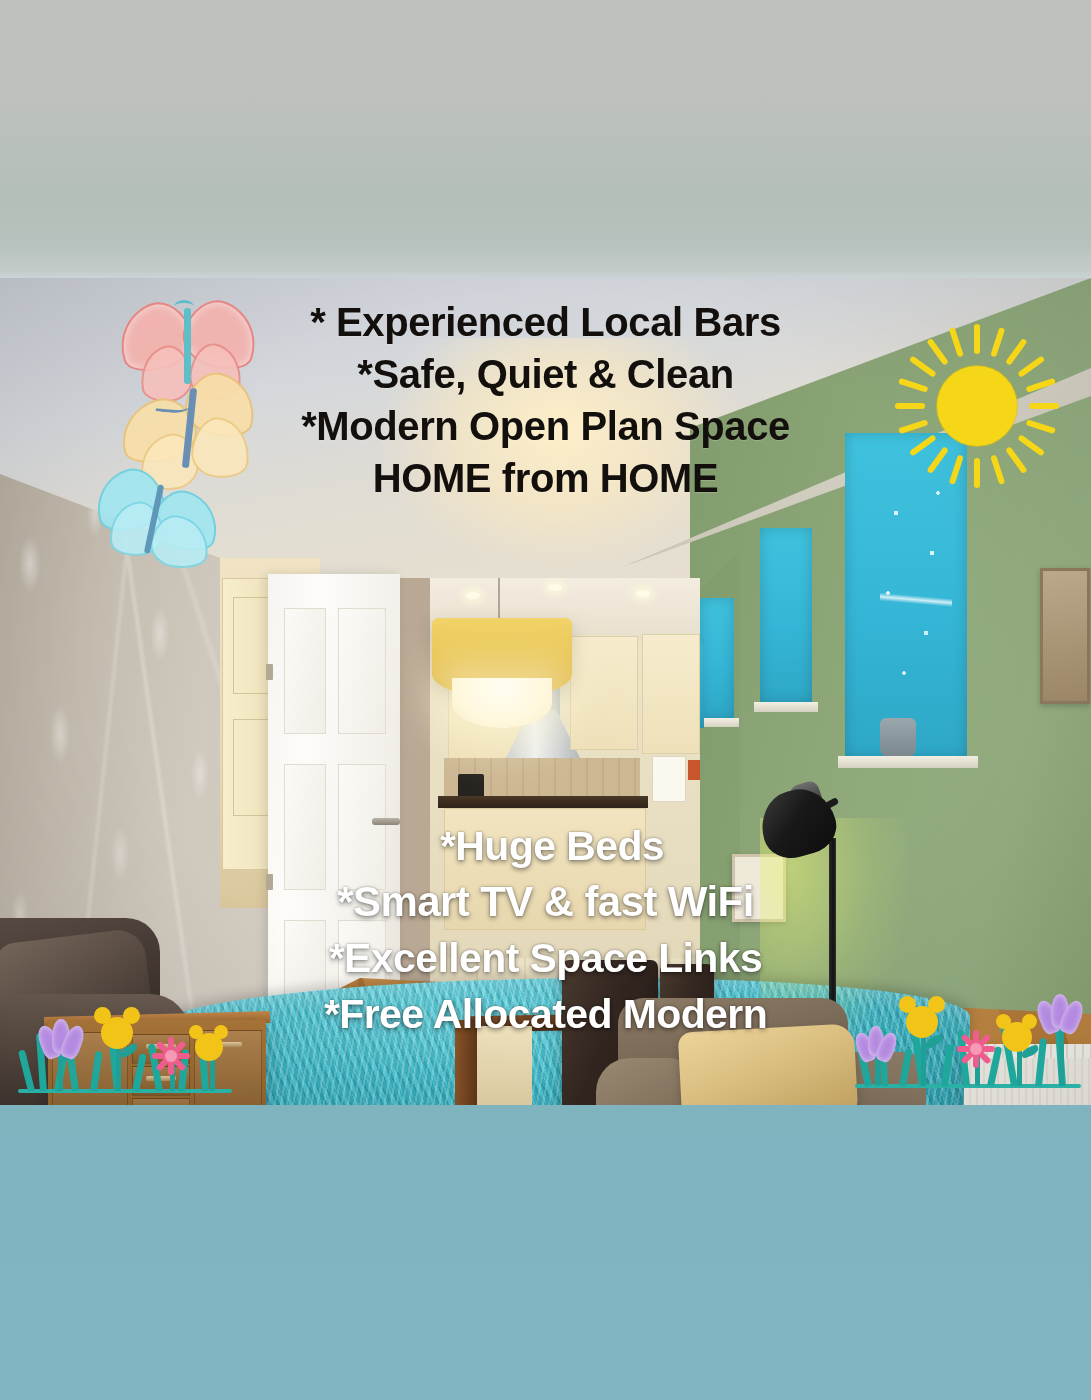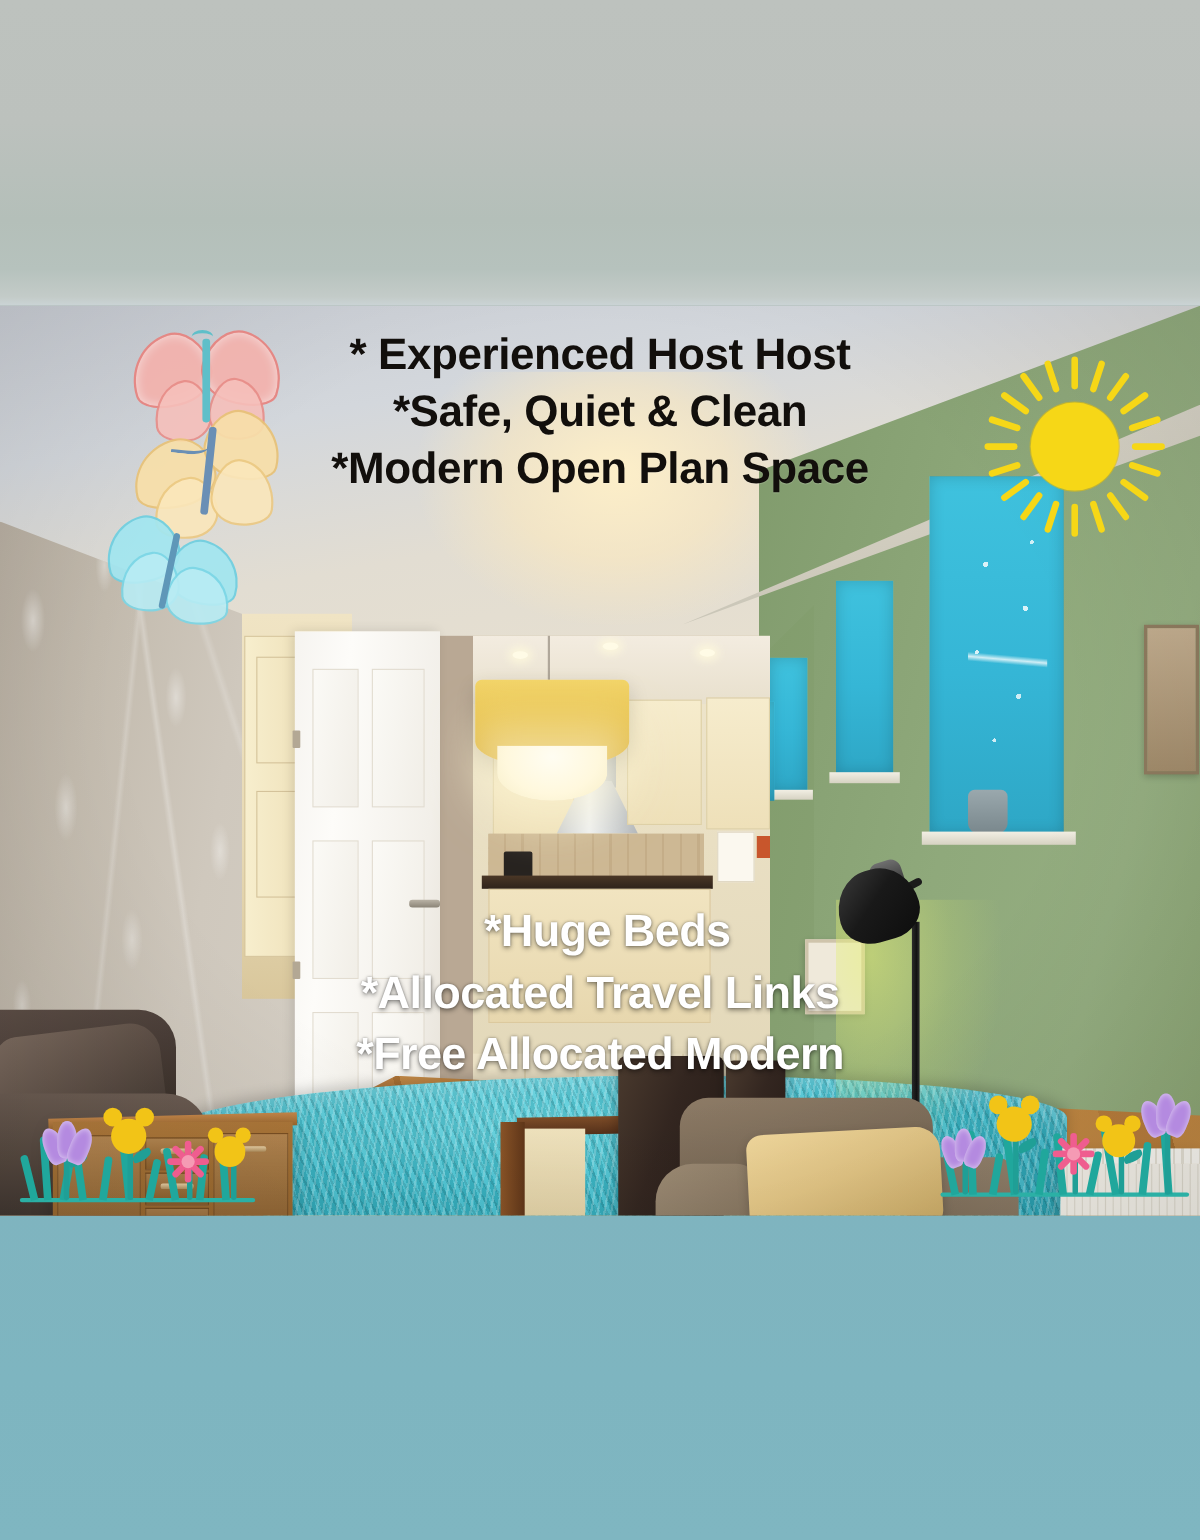--- a/index.html
+++ b/index.html
@@ -676,24 +676,26 @@
 
     <div class="stem" style="left:214px;height:58px;"></div>
     <div class="tulip" style="left:192px;top:14px;">
       <div class="tulip-p" style="left:2px;top:6px;transform:rotate(-22deg)"></div>
       <div class="tulip-p" style="left:14px;top:0;"></div>
       <div class="tulip-p" style="left:26px;top:6px;transform:rotate(22deg)"></div>
     </div>
   </div>
 
   <div class="text-top">
-    <div>* Experienced Host Host</div>
+    <div>* Experienced Local Bars</div>
     <div>*Safe, Quiet &amp; Clean</div>
     <div>*Modern Open Plan Space</div>
+    <div>HOME from HOME</div>
   </div>
 
   <div class="text-bottom">
     <div class="tb-1">*Huge Beds</div>
-    <div class="tb-4">*Allocated Travel Links</div>
+    <div class="tb-2">*Smart TV &amp; fast WiFi</div>
+    <div class="tb-4">*Excellent Space Links</div>
     <div class="tb-5">*Free Allocated Modern</div>
   </div>
 
 </div>
 
 </body></html>

